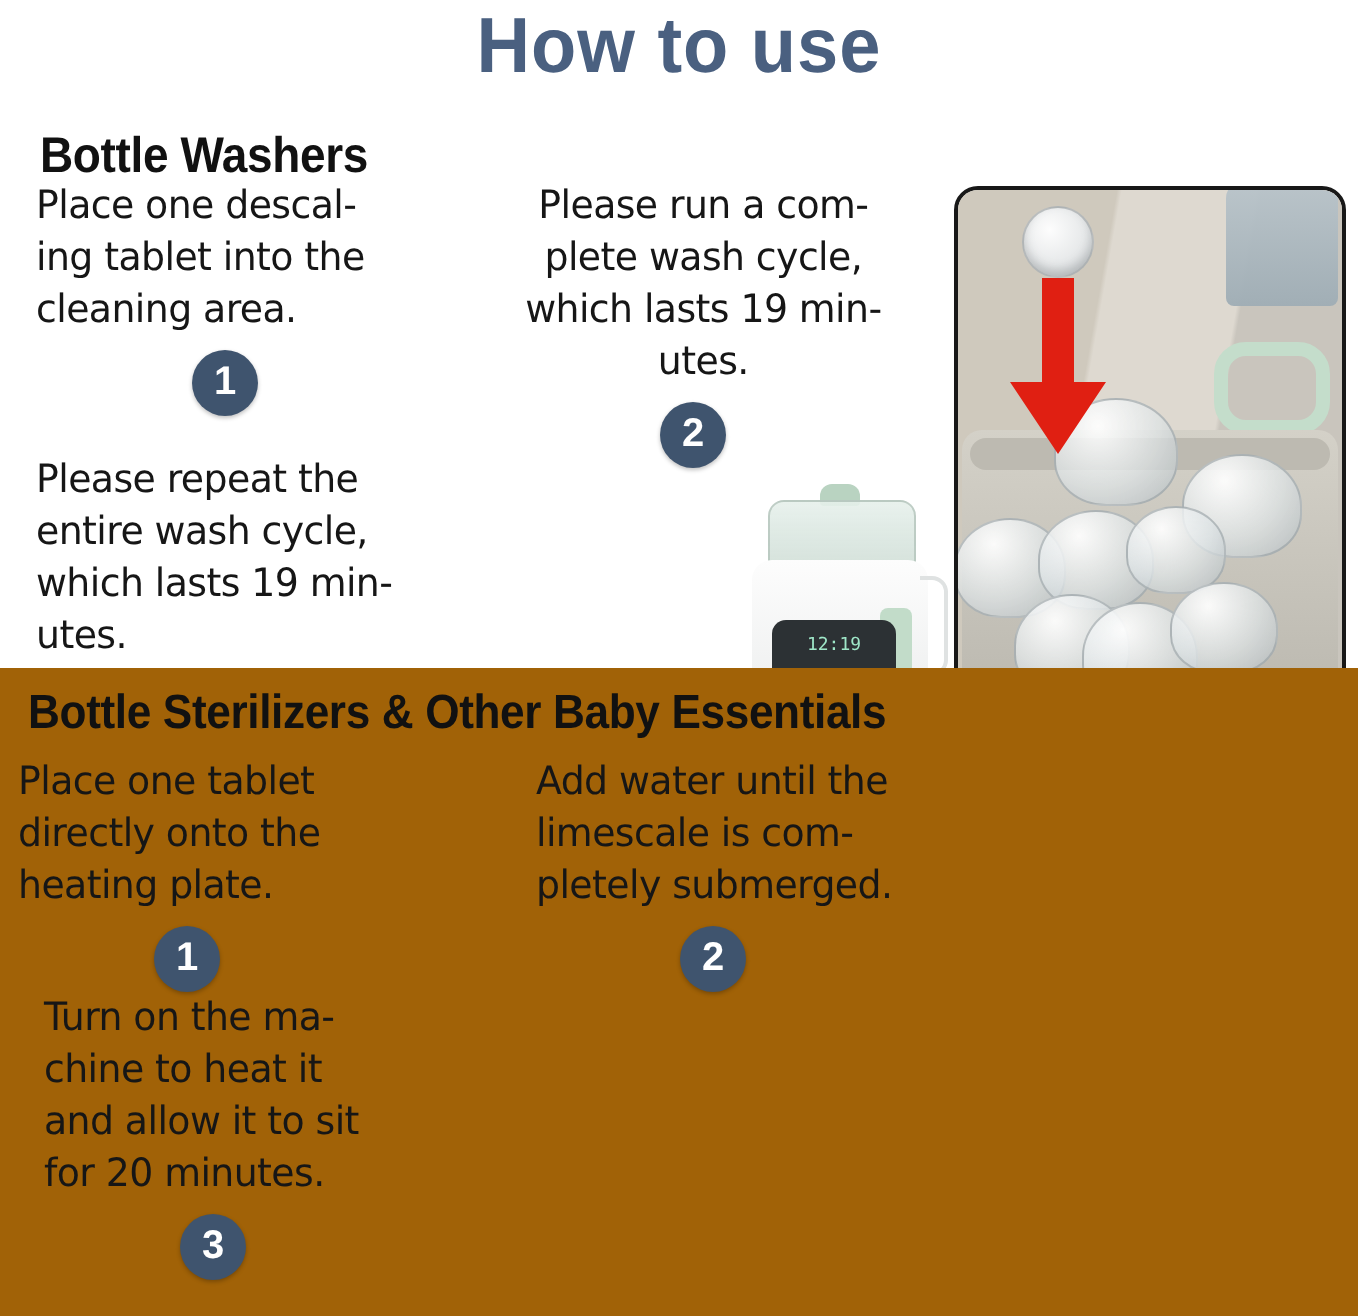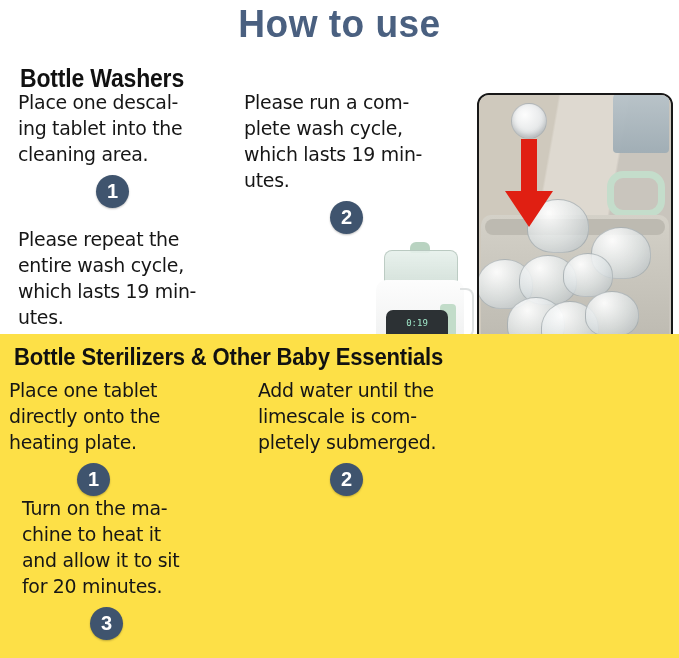--- a/index.html
+++ b/index.html
@@ -45,21 +45,21 @@
     box-sizing: border-box;
   }
   .section-washers {
     top: 48px;
     height: 286px;
     background: #ffffff;
   }
   .section-sterilizers {
     top: 334px;
     height: 324px;
-    background: #fde047;
+    background: #a16207;
   }
 
   .section-heading {
     position: absolute;
     font-family: "Liberation Sans", sans-serif;
     font-weight: bold;
     color: #111111;
     letter-spacing: -0.2px;
     transform: scaleX(0.92);
     transform-origin: left center;
@@ -103,29 +103,29 @@
     display: flex;
     align-items: center;
     justify-content: center;
     position: absolute;
     box-shadow: 0 1px 2px rgba(0,0,0,0.25);
   }
 
   
   .w-s1 { left: 18px;  top: 42px;  width: 218px; }
   .w-s1 .badge { left: 78px; top: 85px; }
-  .w-s2 { left: 244px; top: 42px;  width: 222px; }
+  .w-s2 { left: 244px; top: 42px;  width: 222px; text-align: center; }
   .w-s2 .badge { left: 86px; top: 111px; }
   .w-s3 { left: 18px;  top: 155px; width: 218px; margin-top: 24px; }
   .w-s3 .badge { left: 89px; top: 111px; }
 
   
   .s-s1 { left: 9px;  top: 44px;  width: 222px; }
   .s-s1 .badge { left: 68px; top: 85px; }
-  .s-s2 { left: 258px; top: 44px;  width: 226px; }
+  .s-s2 { left: 268px; top: 44px;  width: 226px; }
   .s-s2 .badge { left: 72px; top: 85px; }
   .s-s3 { left: 22px;  top: 162px; width: 222px; }
   .s-s3 .badge { left: 68px; top: 111px; }
   .s-s4 { left: 252px; top: 168px; width: 180px; }
   .s-s4 .badge { left: 80px; top: 85px; }
 
   
   .photo {
     position: absolute;
     border: 2px solid #181818;
@@ -254,21 +254,21 @@
       <div class="badge">3</div>
     </div>
 
     <div class="appliance-washer">
       <div class="aw-knob"></div>
       <div class="aw-lid"></div>
       <div class="aw-body"></div>
       <div class="aw-green-tab"></div>
       <div class="aw-handle"></div>
       <div class="aw-panel">
-        <div class="aw-screen">0:19</div>
+        <div class="aw-screen">12:19</div>
         <div class="aw-dot" style="left:8px;  top:24px;"></div>
         <div class="aw-dot" style="left:26px; top:24px;"></div>
         <div class="aw-dot" style="left:44px; top:24px;"></div>
         <div class="aw-dot" style="left:26px; top:34px;"></div>
       </div>
     </div>
 
     <div class="photo photo-washer">
       <div class="photo-inner">
         <div class="pw-bg"></div>

